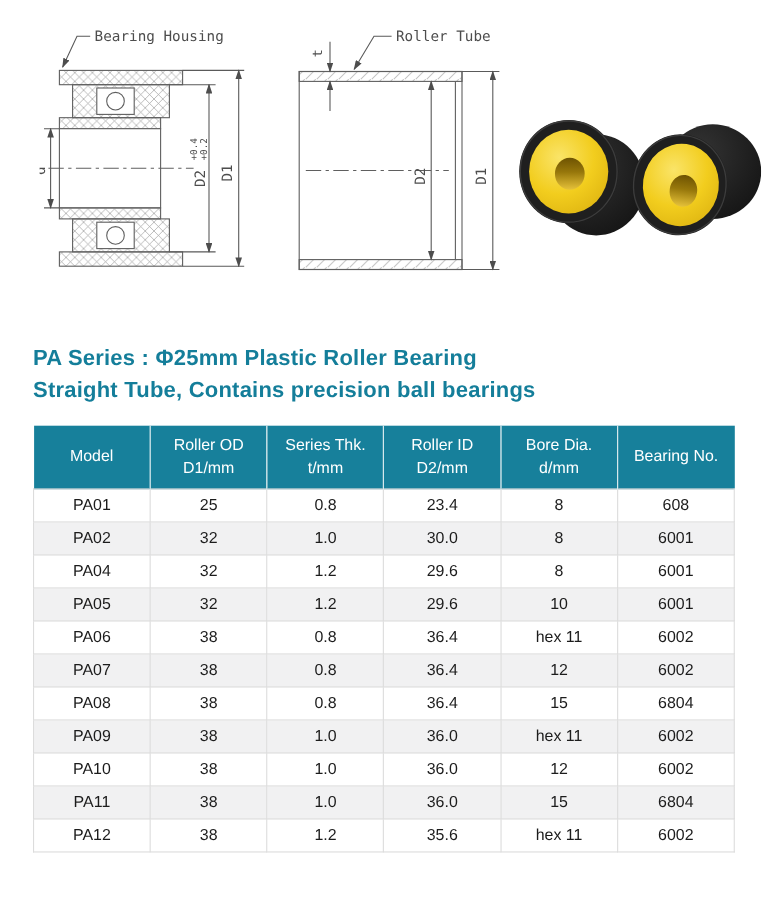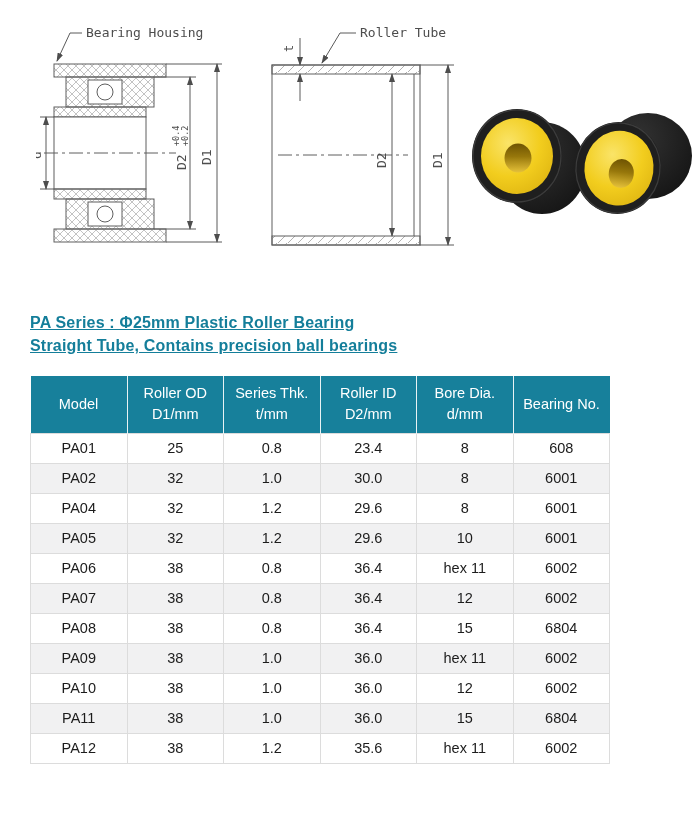--- a/index.html
+++ b/index.html
@@ -13,26 +13,26 @@
   #housing-svg { left:36px; top:18px; }
   #tube-svg    { left:258px; top:18px; }
   #photo-svg   { left:452px; top:76px; }
 
   .cad-text { font-family:"DejaVu Sans Mono", monospace; fill:#4d4d4d; }
   .dim-line { stroke:#5a5a5a; stroke-width:1; fill:none; }
   .draw-line { stroke:#5f5f5f; stroke-width:1; fill:none; }
 
   .page-title {
     margin:16px 0 0 30px;
-    font-size:16px; font-weight:bold; color:#147e9a;
-    line-height:1.43; letter-spacing:0.2px;text-decoration:underline;
+    font-size:20px; font-weight:bold; color:#147e9a;
+    line-height:1.43; letter-spacing:0.2px;
   }
 
   table.spec {
-    margin:18px 0 0 30px; width:580px;
+    margin:18px 0 0 30px; width:638px;
     border-collapse:collapse; table-layout:fixed;
   }
   table.spec thead th {
     background:#17809b; color:#ffffff; font-weight:normal;
     font-size:14.5px; height:57px; padding:0;
     border-left:1px solid #e8f2f4; vertical-align:middle;
   }
   table.spec thead th:first-child { border-left:none; }
   table.spec thead th .hl { line-height:1.45; text-align:center; }
   table.spec tbody td {

